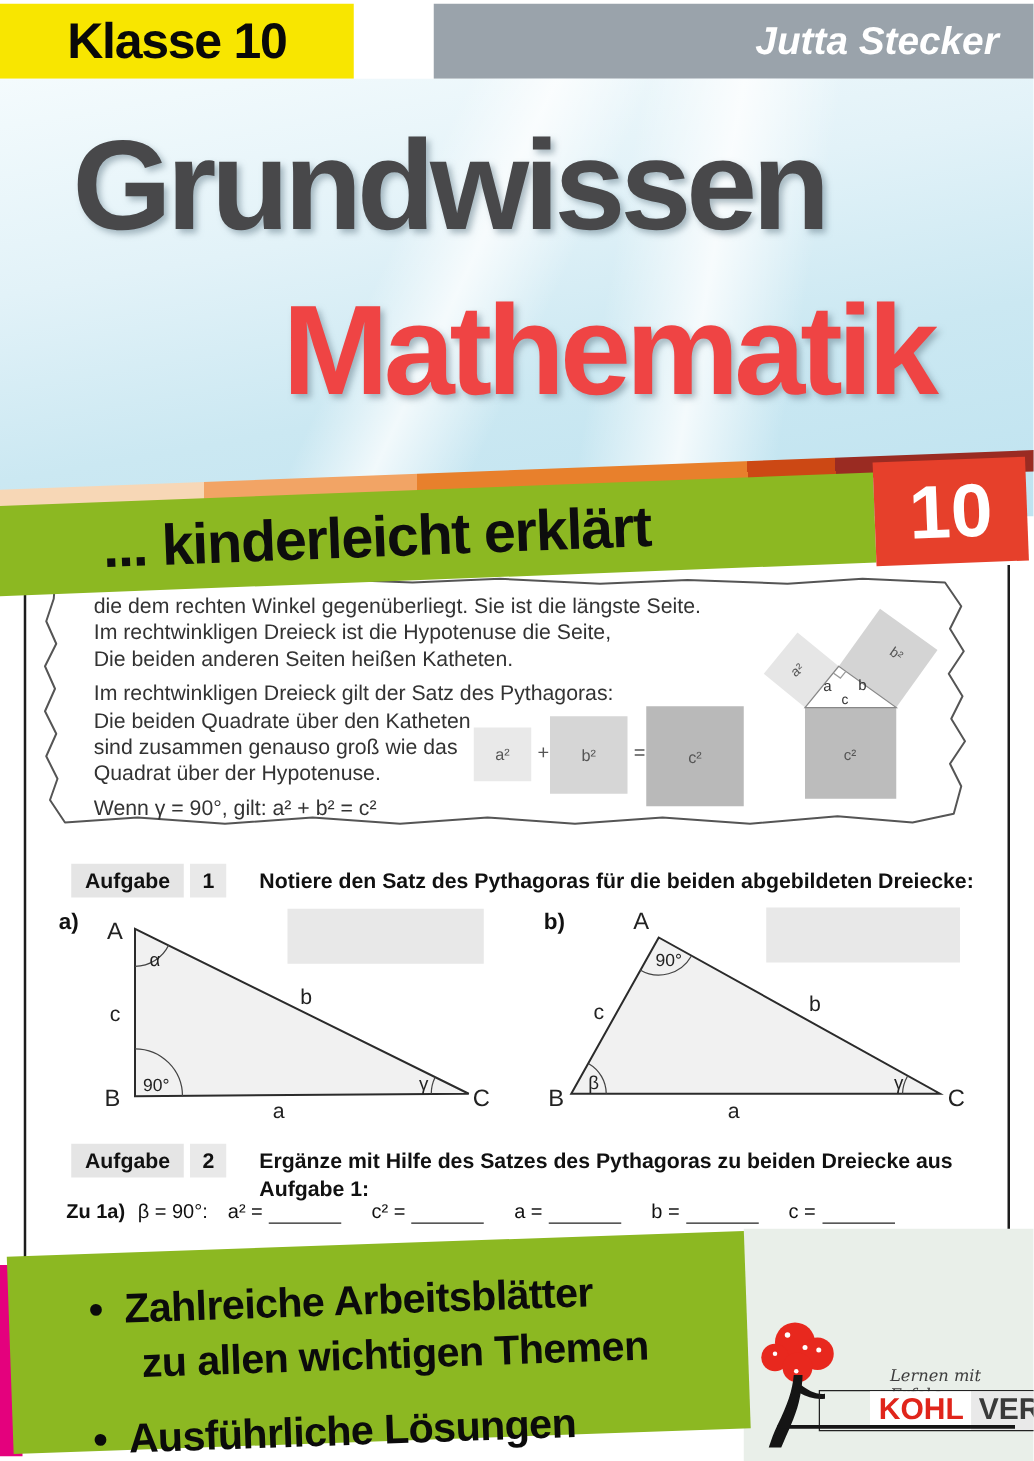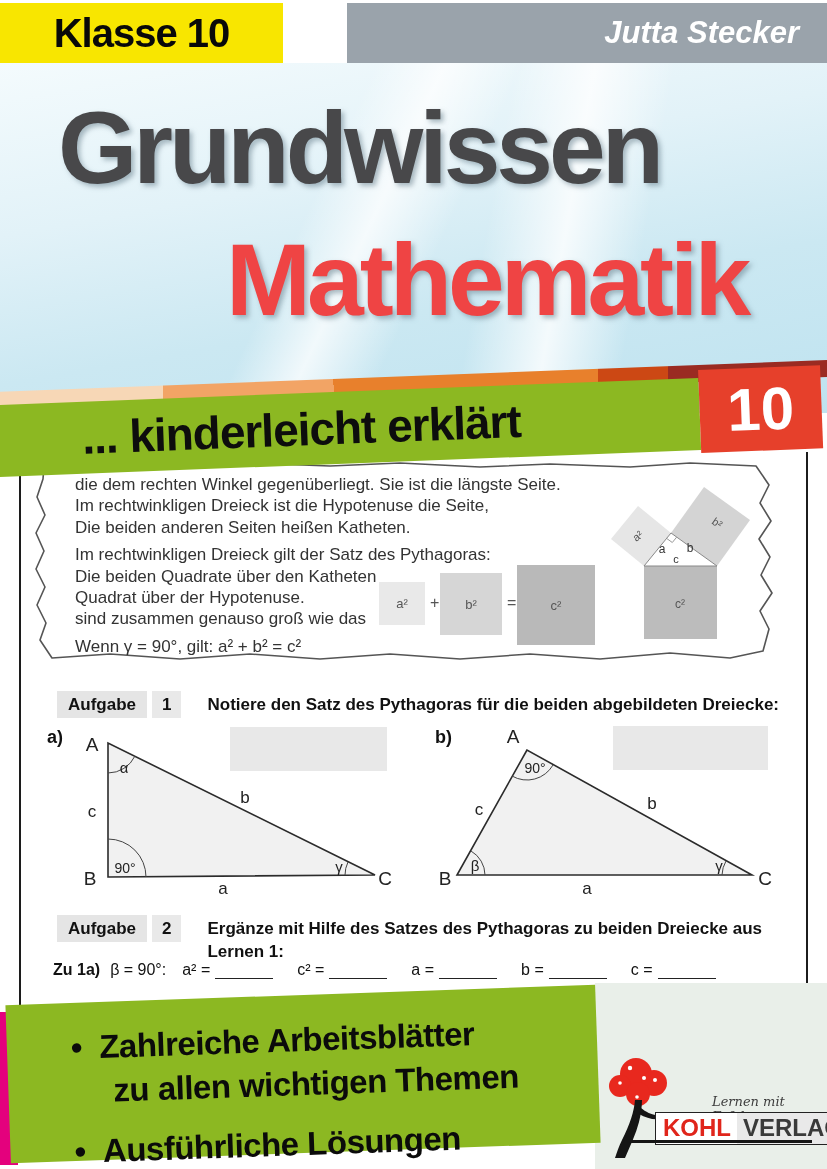--- a/index.html
+++ b/index.html
@@ -67,21 +67,21 @@
   .mint{position:absolute;left:595px;top:983px;width:232px;height:186px;background:#e9efe9;z-index:2;}
   .foot-green{position:absolute;left:8px;top:995px;width:590px;height:158px;background:#8cb822;
     transform:rotate(-2deg);z-index:4;box-sizing:border-box;padding:26px 0 0 64px;}
   .foot-green .b1{font-size:33px;font-weight:700;color:#0b0b0b;letter-spacing:-0.5px;}
   .foot-green .b2{font-size:33px;font-weight:700;color:#0b0b0b;margin-left:41px;margin-top:6px;letter-spacing:-0.5px;}
   .foot-green .b3{font-size:33px;font-weight:700;color:#0b0b0b;margin-top:22px;letter-spacing:-0.5px;}
   .logo-tree{position:absolute;left:608px;top:1052px;z-index:5;}
   .logo-tag{position:absolute;left:712px;top:1094px;z-index:5;font-family:"DejaVu Serif",serif;
     font-style:italic;font-size:13px;color:#3d3d3d;}
   .logo-brand{position:absolute;left:655px;top:1112px;z-index:5;display:flex;border:1px solid #222;}
-  .logo-brand .kohl{background:#fff;color:#e0251b;font-size:24px;font-weight:700;padding:1px 6px 2px 7px;}
+  .logo-brand .kohl{background:#fff;color:#e0251b;font-size:24px;font-weight:700;padding:1px 6px 2px 7px;margin-left:40px;}
   .logo-brand .verlag{background:#e9e9e9;color:#3a3a3a;font-size:24px;font-weight:700;padding:1px 8px 2px 6px;}
   .logo-base{position:absolute;left:622px;top:1140px;width:190px;height:3px;background:#151515;z-index:5;}
 </style>
 </head>
 <body>
 
 <div id="page">
 
   <div class="hdr-yellow">
     <span>Klasse 10</span>
@@ -116,22 +116,22 @@
 
   <div class="info-text">
     <div class="para">
       <div>die dem rechten Winkel gegenüberliegt. Sie ist die längste Seite.</div>
       <div>Im rechtwinkligen Dreieck ist die Hypotenuse die Seite,</div>
       <div>Die beiden anderen Seiten heißen Katheten.</div>
     </div>
     <div class="para">
       <div>Im rechtwinkligen Dreieck gilt der Satz des Pythagoras:</div>
       <div>Die beiden Quadrate über den Katheten</div>
+      <div>sind zusammen genauso groß wie das</div>
       <div>Quadrat über der Hypotenuse.</div>
-      <div>sind zusammen genauso groß wie das</div>
     </div>
     <div>Wenn  γ = 90°,  gilt:  a² + b² = c²</div>
   </div>
 
   <div class="eq-sq" style="left:379px;top:582px;width:46px;height:43px;background:#e9e9e9;">a²</div>
   <div class="eq-op" style="left:430px;top:594px;">+</div>
   <div class="eq-sq" style="left:440px;top:573px;width:62px;height:62px;background:#d6d6d6;">b²</div>
   <div class="eq-op" style="left:507px;top:594px;">=</div>
   <div class="eq-sq" style="left:517px;top:565px;width:78px;height:80px;background:#b9b9b9;">c²</div>
 
@@ -189,21 +189,21 @@
     <text x="39" y="90" font-size="17" fill="#222" text-anchor="middle">c</text>
     <text x="212" y="84" font-size="17" fill="#222" text-anchor="middle">b</text>
     <text x="147" y="169" font-size="17" fill="#222" text-anchor="middle">a</text>
   </svg>
 
   <div class="task-row" style="left:57px;top:915px;">
     <div class="task-label">Aufgabe</div>
     <div class="task-num">2</div>
     <div class="task-text">
       <div>Ergänze mit Hilfe des Satzes des Pythagoras zu beiden Dreiecke aus</div>
-      <div>Lernen 1:</div>
+      <div>Aufgabe 1:</div>
     </div>
   </div>
 
   <div class="fill-row">
     <span class="pre">Zu 1a)</span>
     <span class="cond">β = 90°:</span>
     <span class="grp">
       <span>a² =</span>
       <span class="blank"></span>
       </span>

